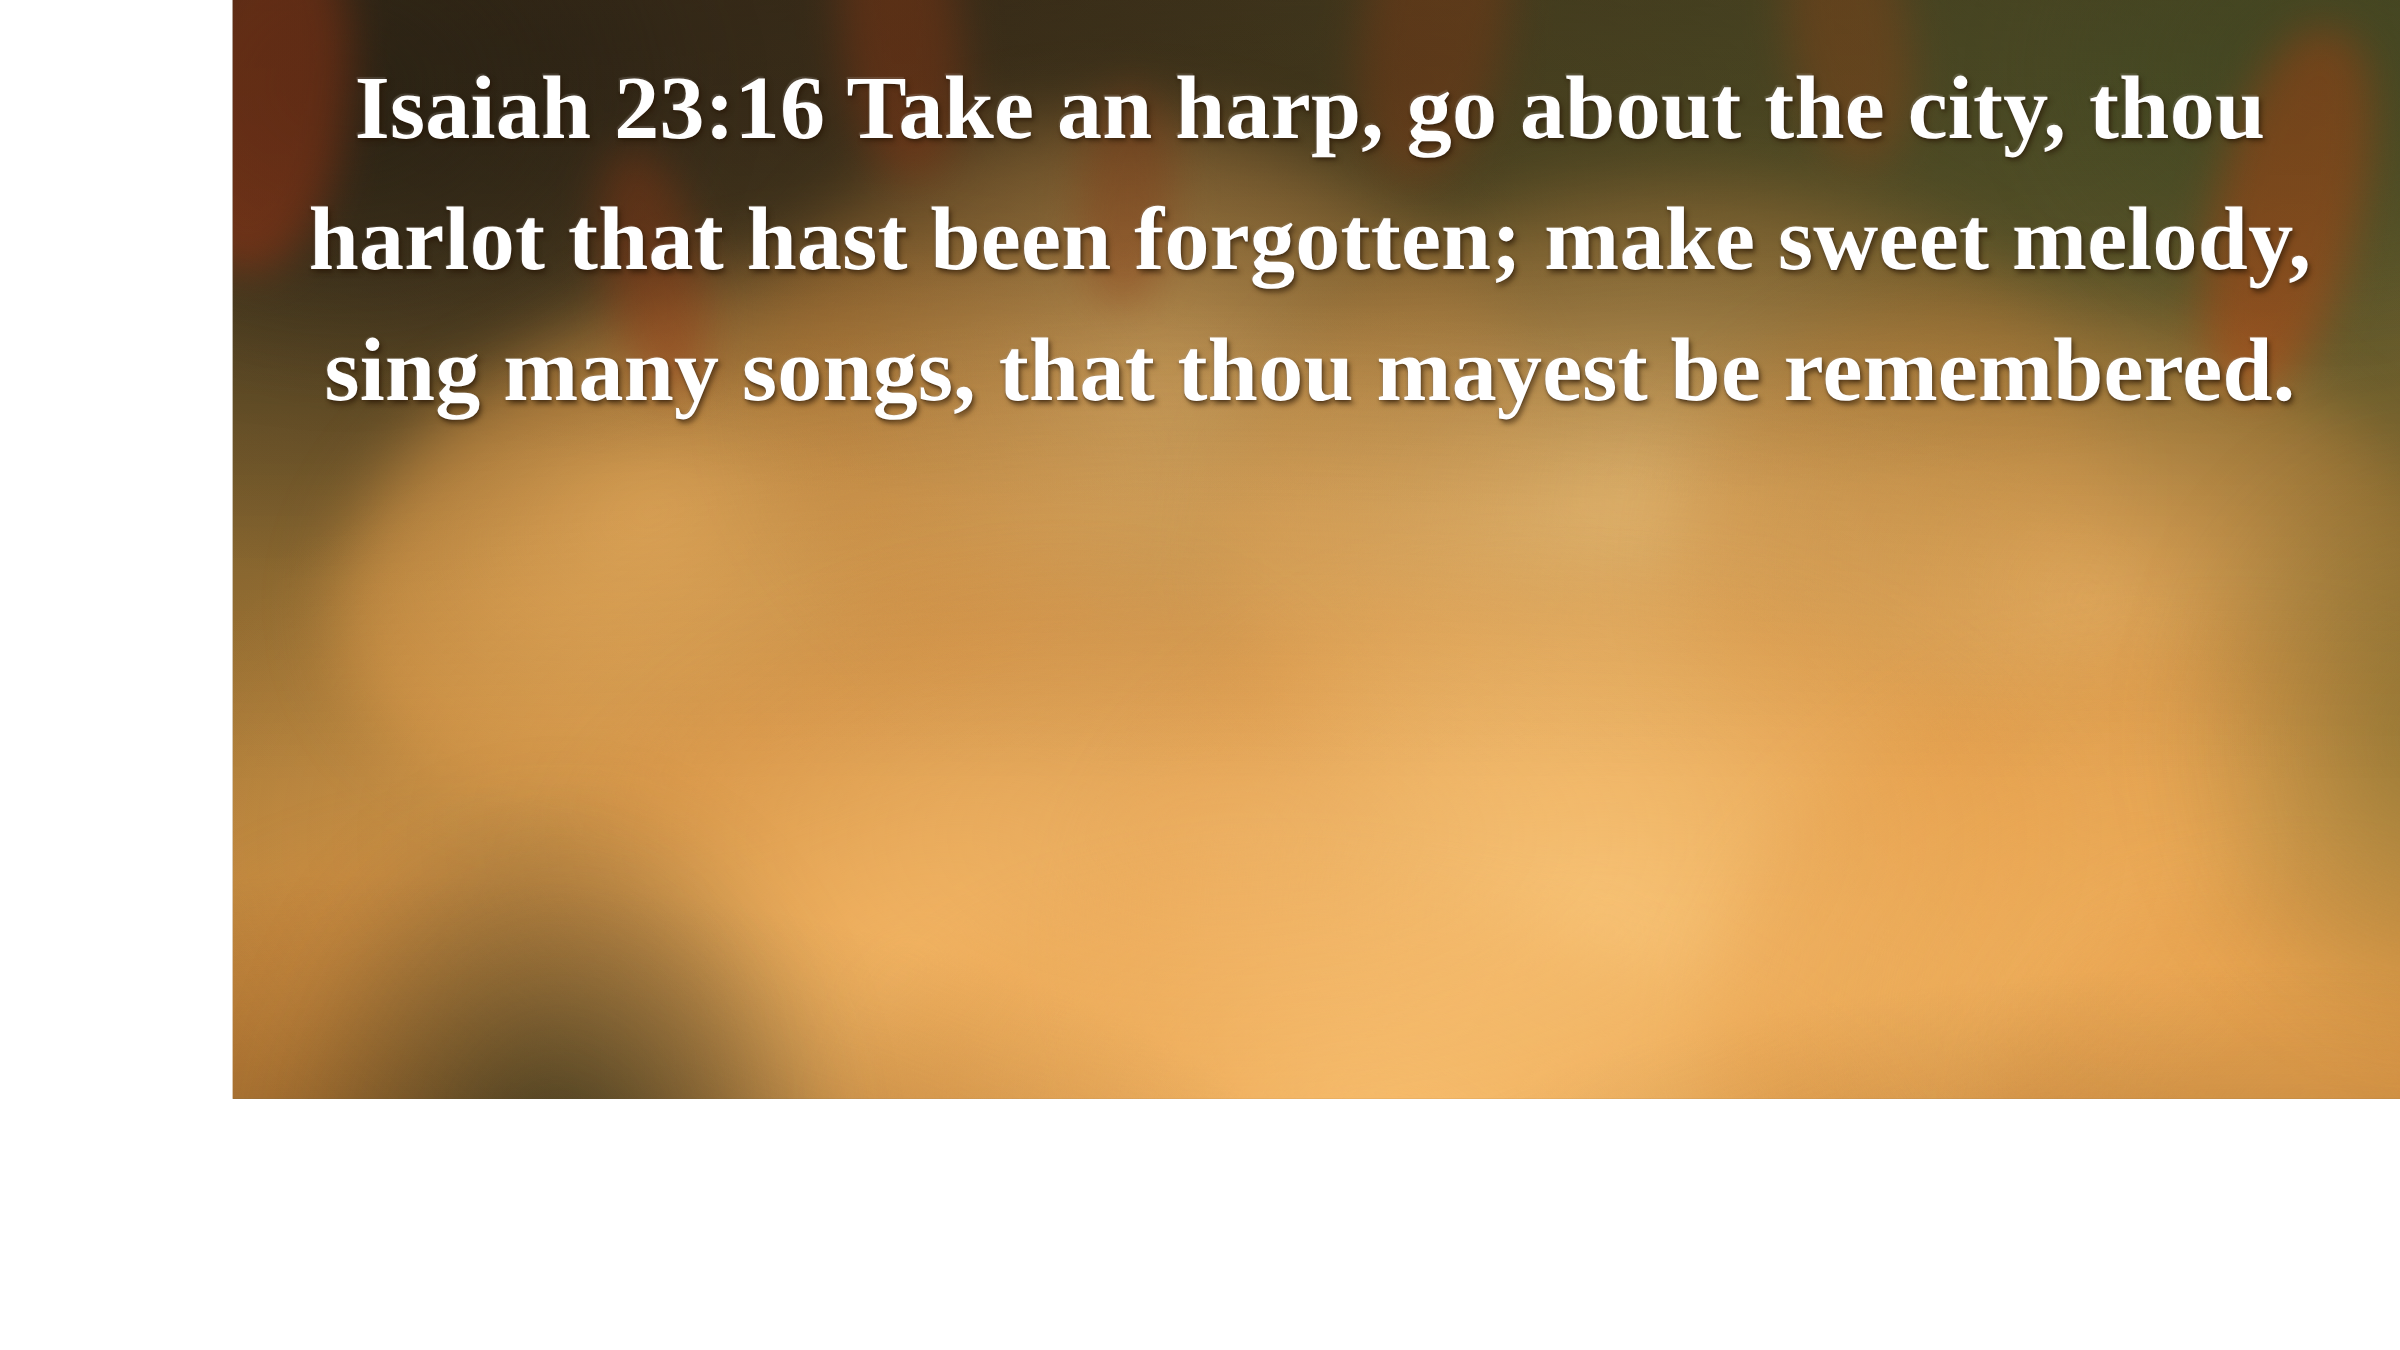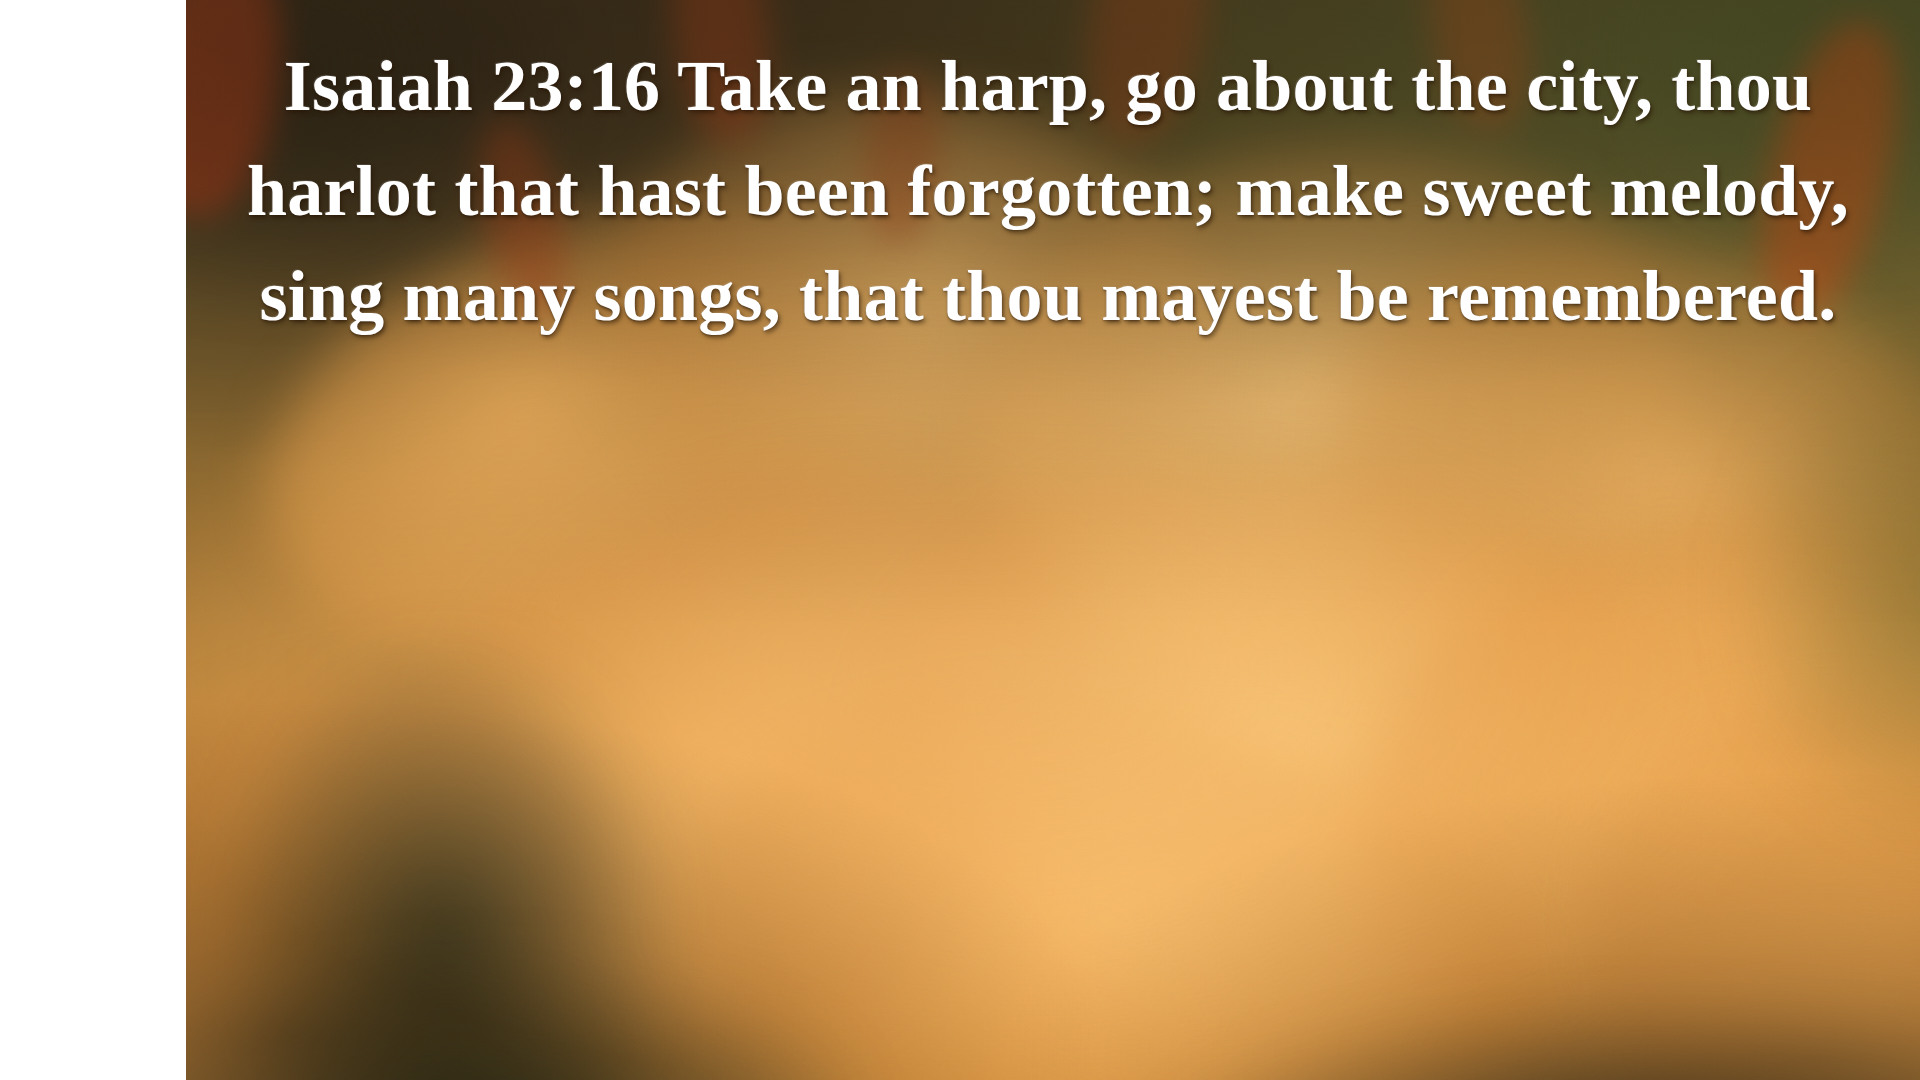--- a/index.html
+++ b/index.html
@@ -11,21 +11,21 @@
     height: 1080px;
     overflow: hidden;
   }
   body {
     font-family: "Liberation Serif", "DejaVu Serif", serif;
   }
 
   #canvas {
     position: relative;
     width: 1920px;
-    height: 1080px;
+    height: 879px;
     background: #ffffff;
     overflow: hidden;
   }
 
   
   .left-margin {
     position: absolute;
     left: 0;
     top: 0;
     width: 186px;

